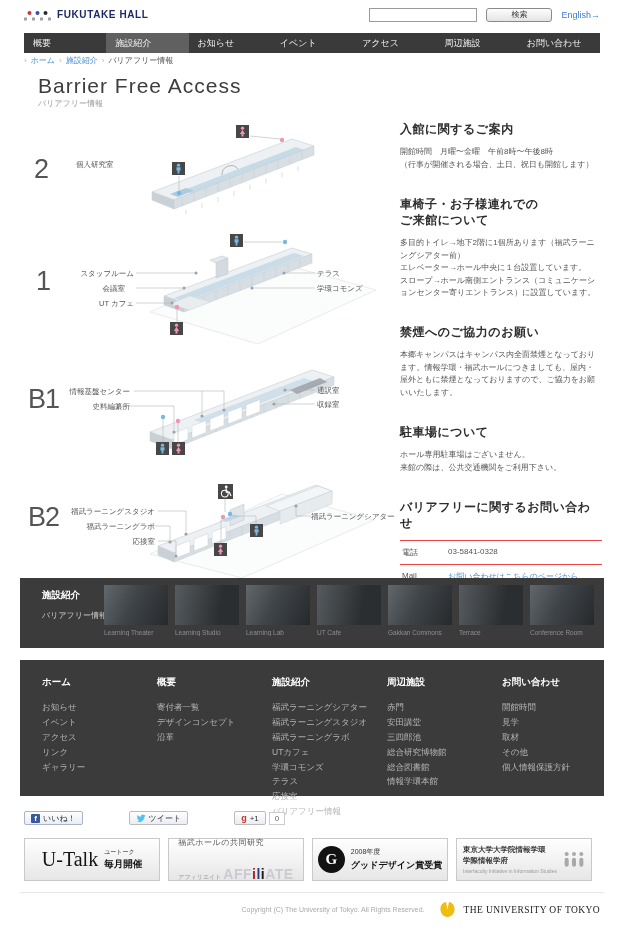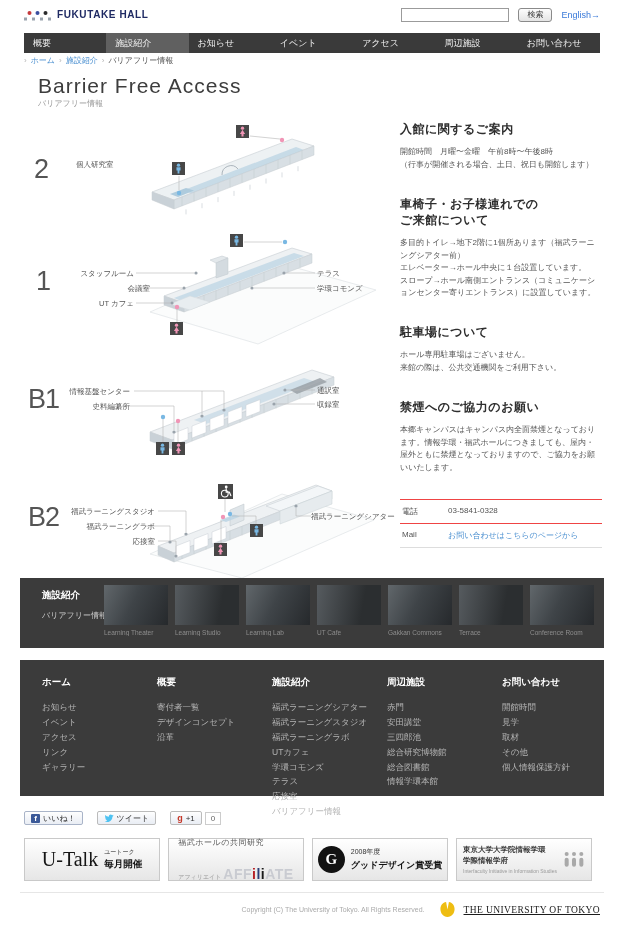--- a/index.html
+++ b/index.html
@@ -5,21 +5,21 @@
   * { margin:0; padding:0; box-sizing:border-box; }
   html,body { width:624px; height:936px; }
   body { font-family:"Liberation Sans",sans-serif; background:#fff; color:#333; position:relative; overflow:hidden; }
   .page { position:absolute; inset:0; }
 
   
   .logo { position:absolute; left:24px; top:9px; display:flex; align-items:flex-end; gap:5px; }
   .logo-text { font-size:10px; font-weight:bold; color:#1f2a63; letter-spacing:.6px; padding-bottom:1px; }
   .header-right { position:absolute; right:24px; top:8px; display:flex; align-items:center; gap:9px; }
   .search-input { width:108px; height:14px; border:1px solid #9b9b9b; font-size:9px; padding:0 3px; }
-  .search-btn { font-size:8px; height:14px; line-height:12px; padding:0 8px; border:1px solid #8a8a8a; border-radius:3px; background:linear-gradient(#fdfdfd,#e4e4e4); color:#333; }
+  .search-btn { font-size:8px; height:14px; line-height:12px; padding:0 24px; border:1px solid #8a8a8a; border-radius:3px; background:linear-gradient(#fdfdfd,#e4e4e4); color:#333; }
   .english-link { font-size:9px; color:#3a7ad9; text-decoration:none; }
 
   
   .nav { position:absolute; top:33px; left:24px; right:24px; height:20px; display:flex; background:#3a3a3a; }
   .nav-item { flex:1; color:#f2f2f2; font-size:9px; line-height:20px; padding-left:9px; cursor:pointer; }
   .nav-item.active { background:#606060; }
 
   
   .breadcrumb { position:absolute; top:55px; left:24px; font-size:8px; color:#999; display:flex; gap:4px; align-items:center; }
   .bc-sep { color:#b5b5b5; }
@@ -41,21 +41,21 @@
   .floor-svg { position:absolute; inset:0; }
   .floor-num { position:absolute; font-size:27px; font-weight:300; color:#555; letter-spacing:-1px; }
   #f2 .floor-num { left:10px; top:34px; }
   #f1 .floor-num { left:12px; top:36px; }
   #b1 .floor-num { left:4px; top:26px; }
   #b2 .floor-num { left:4px; top:34px; }
   .fl { position:absolute; font-size:7.5px; color:#555; white-space:nowrap; }
   .fl.r { text-align:right; }
   #f2 .lroom { left:52px; top:40px; }
   #f1 .l1 { left:28px; width:82px; top:39px; }
-  #f1 .l2 { left:44px; width:82px; top:54px; }
+  #f1 .l2 { left:19px; width:82px; top:54px; }
   #f1 .l3 { left:28px; width:82px; top:69px; }
   #f1 .r1 { left:293px; top:39px; }
   #f1 .r2 { left:293px; top:54px; }
   #b1 .l1 { left:26px; width:80px; top:29px; }
   #b1 .l2 { left:26px; width:80px; top:44px; }
   #b1 .r1 { left:293px; top:28px; }
   #b1 .r2 { left:293px; top:42px; }
   #b2 .l1 { left:29px; width:102px; top:39px; }
   #b2 .l2 { left:29px; width:102px; top:54px; }
   #b2 .l3 { left:29px; width:102px; top:69px; }
@@ -84,21 +84,21 @@
   
   .links-band { position:absolute; top:660px; left:20px; width:584px; height:136px; background:#3b3b3b; padding:16px 22px; display:flex; }
   .f-col { width:115px; flex:none; }
   .f-col h4 { font-size:9.5px; color:#fff; font-weight:bold; margin-bottom:11px; }
   .f-link { display:block; font-size:8.5px; color:#b5b5b5; line-height:1.75; text-decoration:none; }
 
   
   .sns { position:absolute; top:811px; left:24px; display:flex; align-items:center; gap:14px; }
   .sns-group { display:flex; align-items:center; gap:3px; }
   .sns-btn { display:inline-flex; align-items:center; gap:3px; height:14px; padding:0 6px; border:1px solid #a9b4c8; border-radius:2px; background:linear-gradient(#fefefe,#e9edf4); font-size:8px; color:#333; }
-  .sns-btn.gray { border-color:#bbb; }
+  .sns-btn.gray { border-color:#bbb;margin-left:32px; }
   .fb-f { width:9px; height:9px; background:#3b5998; color:#fff; font-size:8px; font-weight:bold; line-height:9px; text-align:center; border-radius:1px; }
   .gp-g { color:#c53727; font-weight:bold; font-size:9px; }
   .gp-count { border:1px solid #ccc; background:#fff; padding:0 5px; height:13px; line-height:12px; font-size:8px; color:#666; }
 
   
   .banners { position:absolute; top:838px; left:24px; display:flex; gap:8px; }
   .banner { width:136px; height:43px; border:1px solid #c9c9c9; background:linear-gradient(#ffffff,#e6e6e6); display:flex; align-items:center; justify-content:center; gap:6px; cursor:pointer; }
   .utalk-title { font-family:"Liberation Serif",serif; font-size:20px; color:#151515; }
   .utalk-right { display:flex; flex-direction:column; gap:1px; }
   .utalk-sub1 { font-size:6px; color:#333; }
@@ -114,21 +114,21 @@
   .gd-l1 { font-size:7px; color:#333; }
   .gd-l2 { font-size:9px; font-weight:bold; color:#111; }
   .iii-text { display:flex; flex-direction:column; }
   .iii-l1,.iii-l2 { font-size:7.5px; font-weight:bold; color:#3a3a3a; line-height:1.4; }
   .iii-l3 { font-size:5px; color:#9a9a9a; margin-top:2px; }
 
   
   .bottom-divider { position:absolute; top:892px; left:20px; width:584px; border-top:1px solid #e6e6e6; }
   .bottom { position:absolute; top:901px; left:24px; right:24px; display:flex; justify-content:flex-end; align-items:center; gap:8px; }
   .copyright { font-size:7px; color:#aaa; margin-right:6px; }
-  .univ-name { font-family:"Liberation Serif",serif; font-size:9.5px; color:#1c1c1c; letter-spacing:.4px;text-decoration:underline; }
+  .univ-name { font-family:"Liberation Serif",serif; font-size:9.5px; color:#1c1c1c; letter-spacing:.4px; }
 </style>
 </head>
 <body>
 
 <svg width="0" height="0" style="position:absolute" aria-hidden="true">
   <defs>
     <symbol id="ic-male" viewBox="0 0 14 14">
       <rect width="14" height="14" fill="#474747"></rect>
       <circle cx="7" cy="3.4" r="1.8" fill="#79b8e3"></circle>
       <path d="M4.8,5.6 h4.4 v3.6 h-1.2 v3.2 h-2 v-3.2 h-1.2 z" fill="#79b8e3"></path>
@@ -349,29 +349,30 @@
     <div class="sec">
       <h3>
         <span>車椅子・お子様連れでの</span><br>
         <span>ご来館について</span>
       </h3>
       <p>多目的トイレ→地下2階に1個所あります（福武ラーニングシアター前）</p>
       <p>エレベーター→ホール中央に１台設置しています。</p>
       <p>スロープ→ホール南側エントランス（コミュニケーションセンター寄りエントランス）に設置しています。</p>
     </div>
     <div class="sec">
+      <h3>禁煙へのご協力のお願い</h3>
+      <p>本郷キャンパスはキャンパス内全面禁煙となっております。情報学環・福武ホールにつきましても、屋内・屋外ともに禁煙となっておりますので、ご協力をお願いいたします。</p>
+    </div>
+    <div class="sec">
       <h3>駐車場について</h3>
       <p>ホール専用駐車場はございません。</p>
       <p>来館の際は、公共交通機関をご利用下さい。</p>
     </div>
     <div class="sec">
-      <h3>禁煙へのご協力のお願い</h3>
-      <p>本郷キャンパスはキャンパス内全面禁煙となっております。情報学環・福武ホールにつきましても、屋内・屋外ともに禁煙となっておりますので、ご協力をお願いいたします。</p>
-    </div>
-    <div class="sec">
+      <h3>バリアフリーに関するお問い合わせ</h3>
       <div class="contact-row">
         <span class="contact-label">電話</span>
         <span>03-5841-0328</span>
       </div>
       <div class="contact-row last">
         <span class="contact-label">Mail</span>
         <a class="contact-link">お問い合わせはこちらのページから</a>
       </div>
     </div>
   </div>

